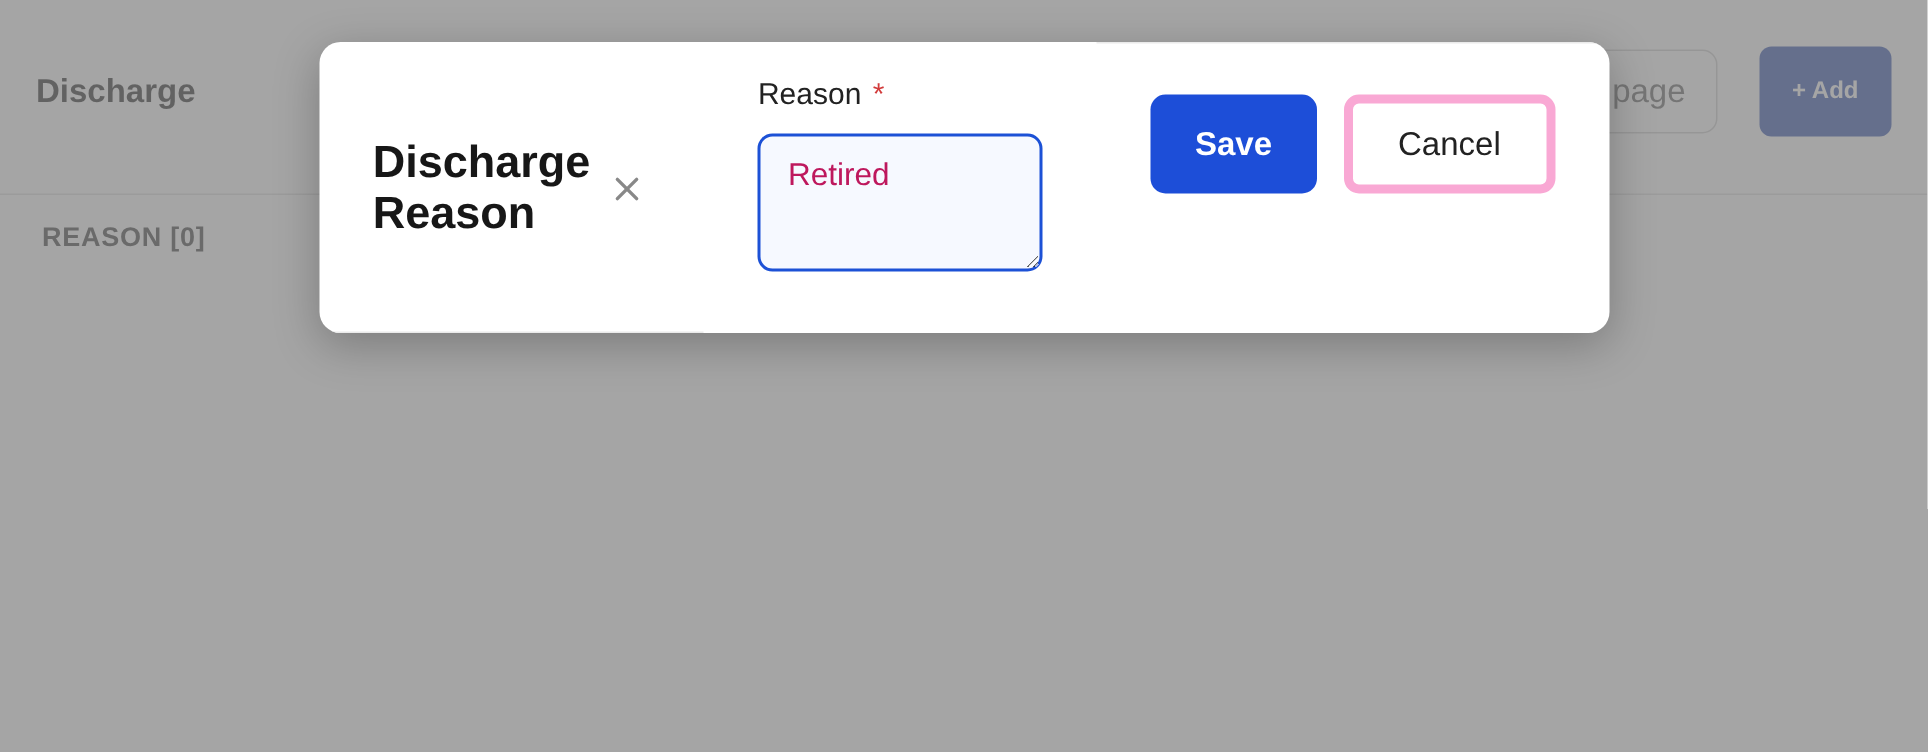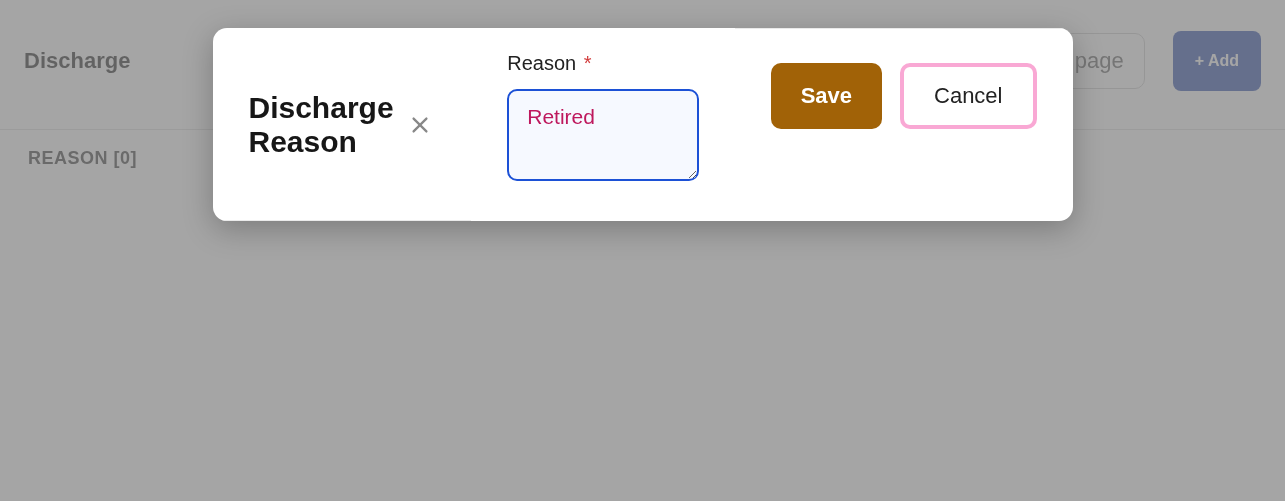--- a/index.html
+++ b/index.html
@@ -107,24 +107,24 @@
     display: flex; gap: 18px;
   }
   .btn {
     height: 66px; padding: 0 30px;
     border-radius: 10px;
     font-size: 22px; font-weight: 600;
     cursor: pointer;
     display: flex; align-items: center; justify-content: center;
   }
   .btn-primary {
-    background: #a16207; color: #fff; border: none;
+    background: #1d4ed8; color: #fff; border: none;
   }
   .btn-secondary {
-    background: #fff; color: #222; border: 4px solid #f9a8d4;
+    background: #fff; color: #222; border: 6px solid #f9a8d4;
     font-weight: 500;
   }
 </style>
 </head>
 <body>
 
 <div class="page">
   <div class="page-header">
     <h1 class="page-title">Discharge</h1>
     <div class="header-right">

